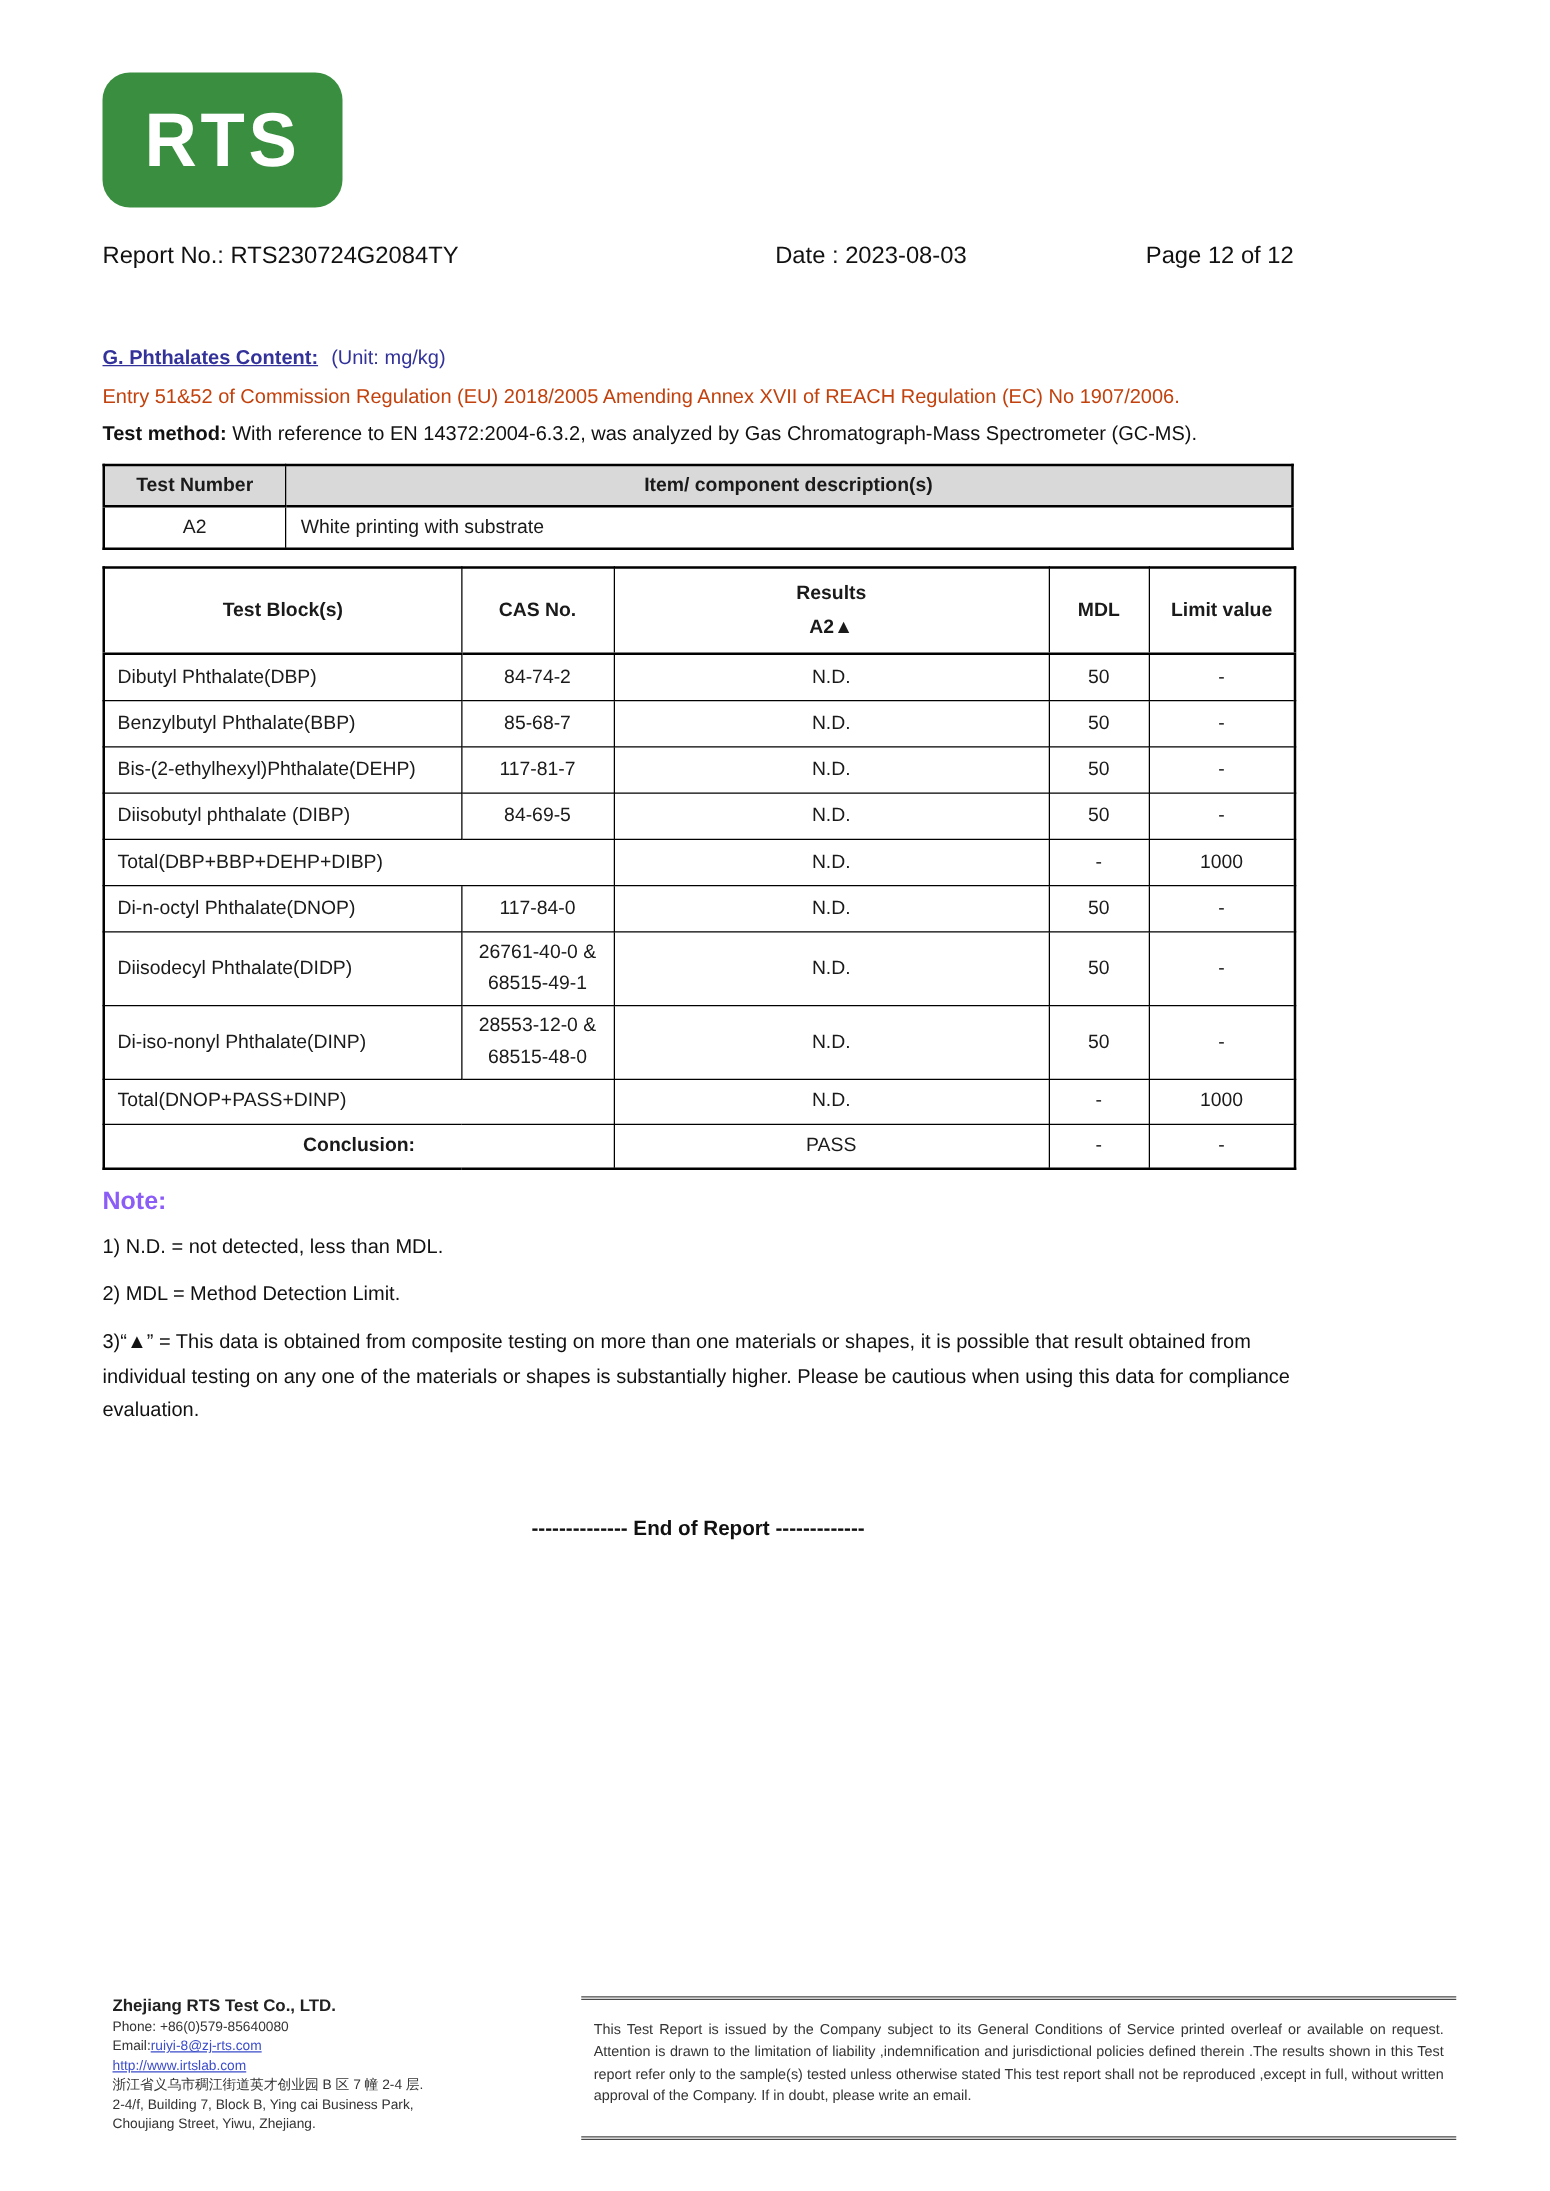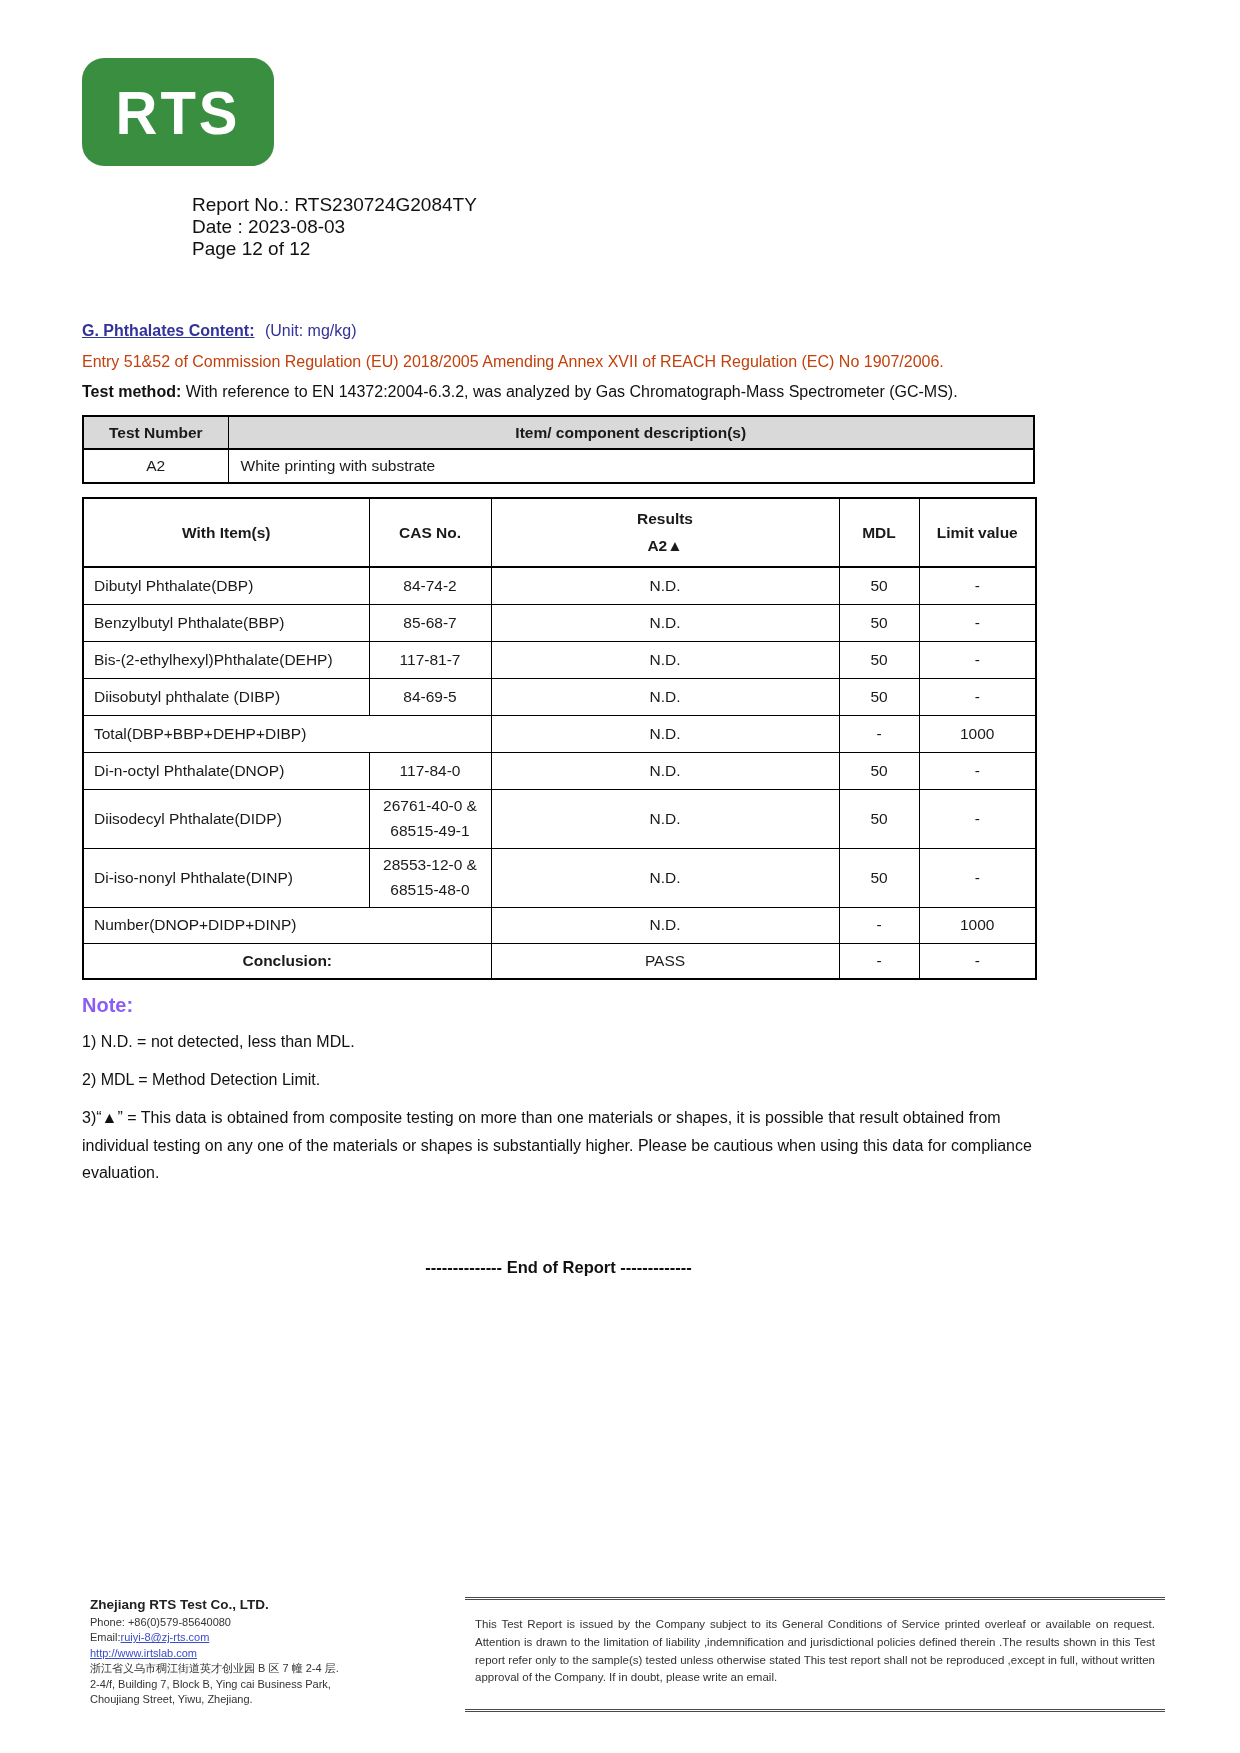--- a/index.html
+++ b/index.html
@@ -35,21 +35,20 @@
     letter-spacing: 3px;
     transform: scaleY(1.05);
   }
   .header-line {
     margin-top: 28px;
     display: flex;
     justify-content: space-between;
     align-items: baseline;
     font-size: 19px;
     color: #111;
-    flex-direction: column;
   }
   .header-line .mid { margin-left: 110px; }
 
   
   .section-title-row { margin-top: 62px; font-size: 16px; }
   .section-title {
     color: #32329a;
     font-weight: bold;
     text-decoration: underline;
   }
@@ -173,21 +172,21 @@
     <table class="results-table">
       <colgroup>
         <col class="col-item">
           <col class="col-cas">
           <col class="col-res">
           <col class="col-mdl">
           <col class="col-limit">
       </colgroup>
       <thead>
         <tr>
-          <th>With Item(s)</th>
+          <th>Test Block(s)</th>
           <th>CAS No.</th>
           <th>
             <div>Results</div>
             <div class="res-sub">A2▲</div>
           </th>
           <th>MDL</th>
           <th>Limit value</th>
         </tr>
       </thead>
       <tbody>
@@ -246,21 +245,21 @@
           <td class="item">Di-iso-nonyl Phthalate(DINP)</td>
           <td>
             <div class="cas-line">28553-12-0 &amp;</div>
             <div class="cas-line">68515-48-0</div>
           </td>
           <td>N.D.</td>
           <td>50</td>
           <td>-</td>
         </tr>
         <tr class="short">
-          <td class="item" colspan="2">Number(DNOP+DIDP+DINP)</td>
+          <td class="item" colspan="2">Total(DNOP+PASS+DINP)</td>
           <td>N.D.</td>
           <td>-</td>
           <td>1000</td>
         </tr>
         <tr class="short">
           <td class="conclusion" colspan="2">Conclusion:</td>
           <td>PASS</td>
           <td>-</td>
           <td>-</td>
         </tr>

